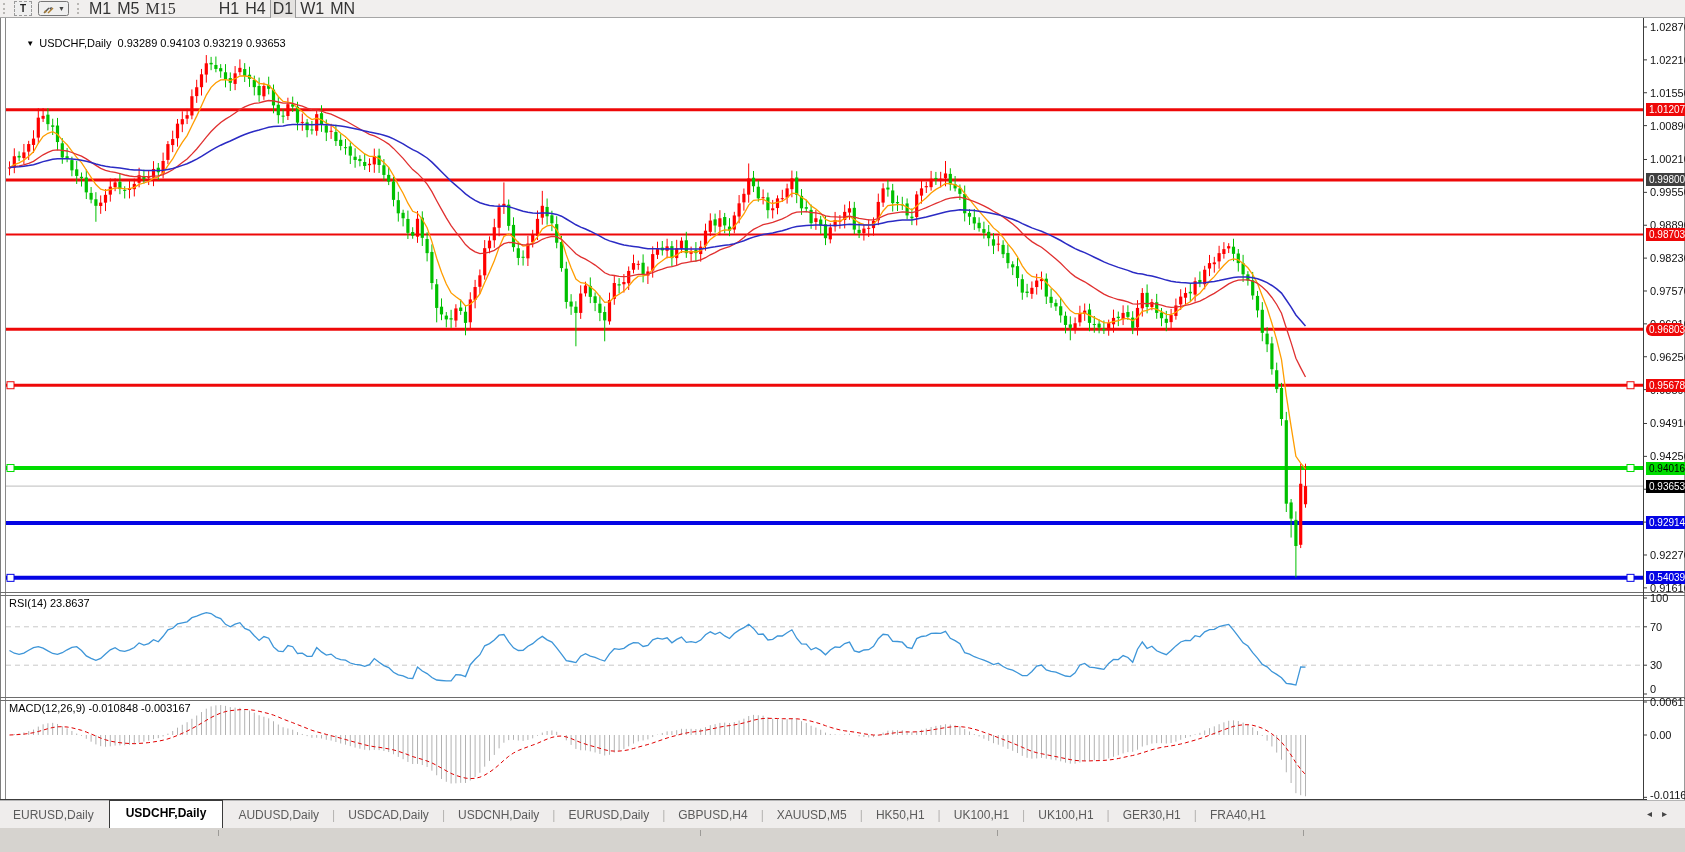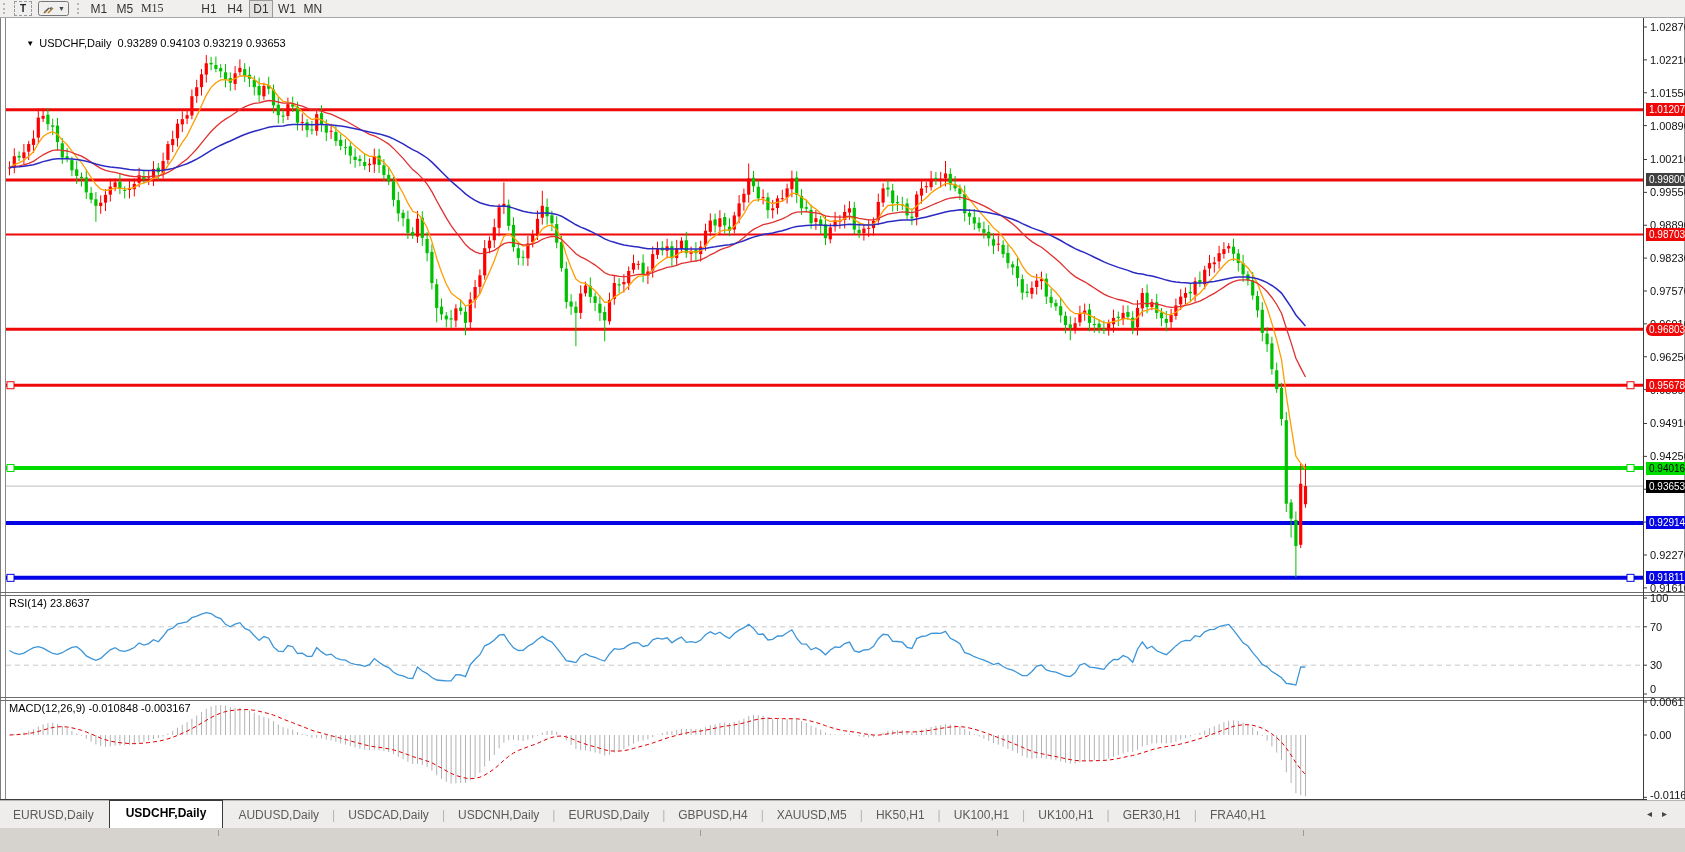--- a/index.html
+++ b/index.html
@@ -8,21 +8,21 @@
   
   #toolbar{position:absolute;left:0;top:0;width:1685px;height:17px;background:#f1efee;
            border-bottom:1px solid #a6a6a6;display:flex;align-items:center;}
   .grip{width:3px;height:11px;border-left:2px dotted #b9b7b4;margin:0 4px 0 3px;}
   .tbtn{height:15px;display:flex;align-items:center;justify-content:center;
         font-size:10px;color:#222;padding:0 7px;cursor:default;}
   #textToolBtn{width:18px;border:1px dashed #9a9a9a;margin-left:2px;font-weight:bold;padding:0;}
   #arrangeBtn{margin-left:6px;padding:0 2px;}
   #arrangeBtn svg{display:block;}
   .dd-arrow{font-size:7px;color:#444;margin-left:3px;}
-  .tf{min-width:24px;text-align:center;font-size:12px;color:#333;padding:1px 2px;margin:0 1px;}
+  .tf{min-width:24px;text-align:center;font-size:16px;color:#333;padding:1px 2px;margin:0 1px;}
   .tf.active{background:#e4e2e0;border:1px solid #999;border-right-color:#fff;border-bottom-color:#fff;}
   
   #win{position:absolute;left:0;top:18px;width:1685px;height:827px;background:#fff;}
   #gfx{position:absolute;left:0;top:0;}
   .paneTitle{position:absolute;font-size:11px;color:#000;white-space:pre;z-index:5;}
   #chartTitle{left:8px;top:7px;}
   #chartTitle .tri{font-size:8px;margin-right:5px;position:relative;top:-1px;}
   #rsiTitle{left:9px;top:579px;}
   #macdTitle{left:9px;top:684px;}
   .ytick{position:absolute;left:1650px;font-size:11px;color:#111;height:12px;line-height:12px;z-index:3;}
@@ -1041,21 +1041,21 @@
         <div class="dlab" style="top: 785px; left: 1166.5px;">28 Jan 2020</div>
         <div class="dlab" style="top: 785px; left: 1229.75px;">15 Feb 2020</div>
         <div class="dlab" style="top: 785px; left: 1293px;">5 Mar 2020</div>
         <div class="ylab" style="top: 85.334px; background: rgb(238, 8, 8); color: rgb(255, 255, 255);">1.01207</div>
         <div class="ylab" style="top: 155.417px; background: #404040; color: rgb(255, 255, 255);">0.99800</div>
         <div class="ylab" style="top: 210.058px; background: rgb(238, 8, 8); color: rgb(255, 255, 255);">0.98703</div>
         <div class="ylab" style="top: 304.697px; background: rgb(238, 8, 8); color: rgb(255, 255, 255); border-radius: 6px;">0.96803</div>
         <div class="ylab" style="top: 360.734px; background: rgb(238, 8, 8); color: rgb(255, 255, 255);">0.95678</div>
         <div class="ylab" style="top: 443.518px; background: rgb(0, 220, 0); color: rgb(0, 0, 0);">0.94016</div>
         <div class="ylab" style="top: 498.408px; background: rgb(4, 4, 228); color: rgb(255, 255, 255);">0.92914</div>
-        <div class="ylab" style="top: 553.349px; background: rgb(4, 4, 228); color: rgb(255, 255, 255);">0.91811</div>
+        <div class="ylab" style="top: 553.349px; background: rgb(4, 4, 228); color: rgb(255, 255, 255);">0.54039</div>
         <div class="ylab" style="top: 461.599px; background: rgb(0, 0, 0); color: rgb(255, 255, 255);">0.93653</div>
       </div>
   </div>
 
   <div id="tabbar">
       <div class="tab">EURUSD,Daily</div>
       <div class="tab active">USDCHF,Daily</div>
       <div class="tab">AUDUSD,Daily</div>
       <span class="tabsep">|</span>
       <div class="tab">USDCAD,Daily</div>

